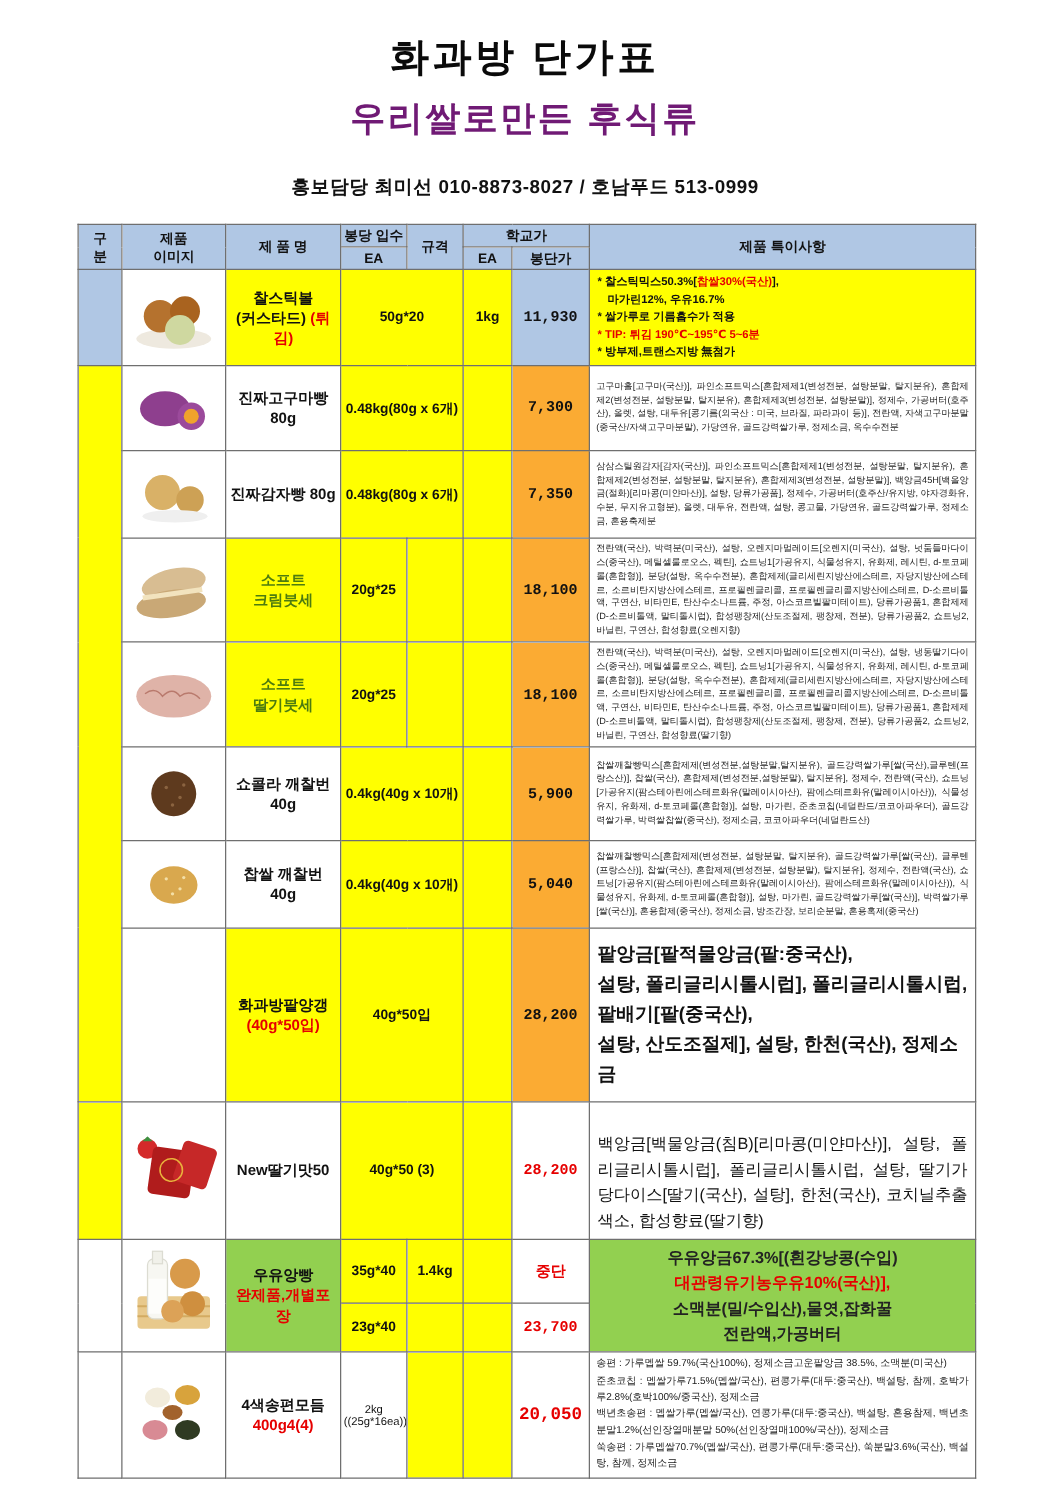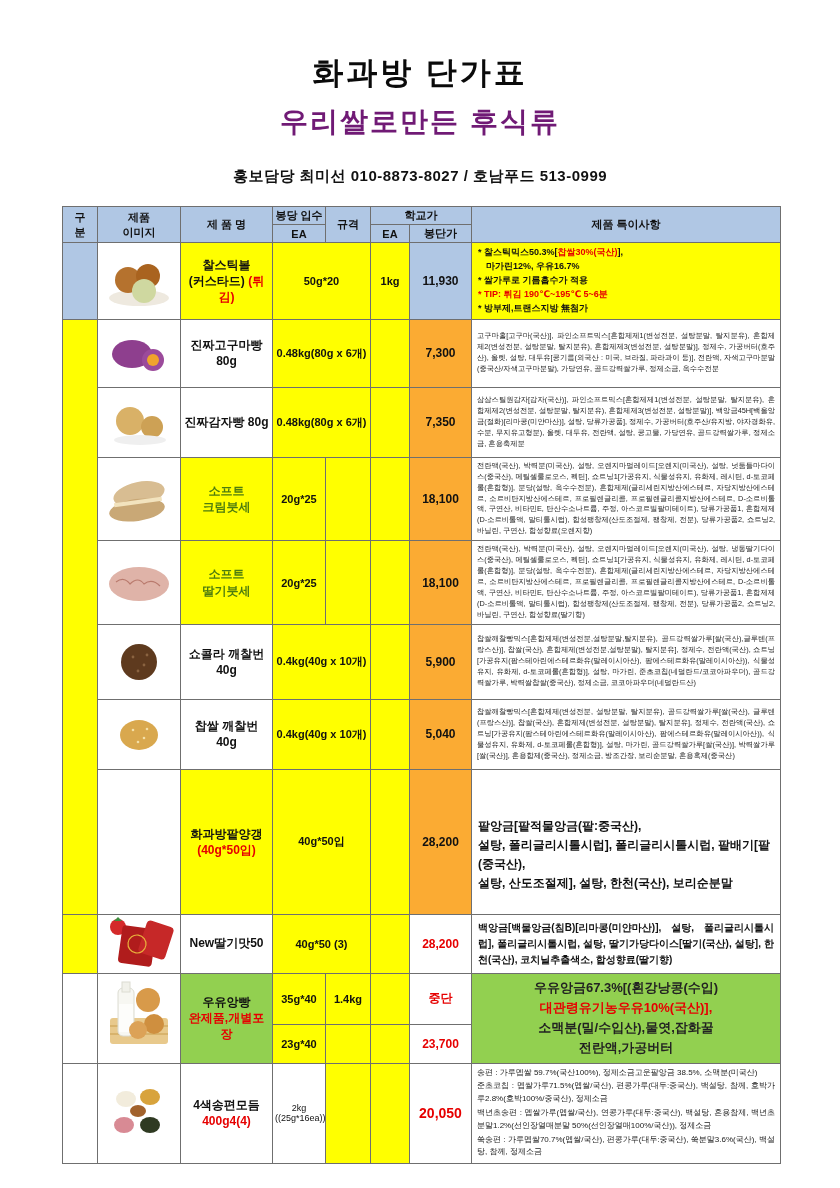--- a/index.html
+++ b/index.html
@@ -1,39 +1,39 @@
 <!DOCTYPE html>
 <html><head>
 <meta charset="utf-8">
 <style>
   html,body{margin:0;padding:0;background:#fff;}
   body{width:840px;height:1188px;font-family:"Liberation Sans","DejaVu Sans",sans-serif;color:#111;}
   .page{width:840px;height:1188px;position:relative;overflow:hidden;}
-  .titleblock{text-align:center;padding-top:52px;}
+  .titleblock{text-align:center;padding-top:25px;}
   .main-title{font-size:31px;font-weight:800;letter-spacing:3px;color:#0a0a0a;}
   .sub-title{font-size:28px;font-weight:800;letter-spacing:2px;color:#701a75;margin-top:9px;}
   .contact{font-size:15px;font-weight:700;color:#111;margin-top:26px;letter-spacing:0.5px;}
   table.price{border-collapse:collapse;table-layout:fixed;margin:20px 0 0 62px;width:718px;}
   table.price td,table.price th{border:1px solid #6f6f6f;padding:1px 2px;vertical-align:middle;overflow:hidden;}
   th{font-weight:700;font-size:11px;color:#111;}
   .bg-blue{background:#b0c7e4;}
   .bg-yellow{background:#ffff00;}
   .bg-orange{background:#fbab33;margin-top:48px;}
   .bg-green{background:#92d050;margin-left:39px;}
   .bg-white{background:#ffffff;}
   .red{color:#e60000;}
   .brown{color:#4d7c0f;}
   .name{font-size:12px;font-weight:700;text-align:center;line-height:1.35;}
   .qty{font-size:11px;font-weight:700;text-align:center;}
-  .price-val{font-size:12px;font-weight:700;text-align:center;}
+  .price-val{font-size:12px;font-weight:700;text-align:center;font-family:Liberation Mono, monospace;}
   .ing{font-size:7.3px;line-height:1.5;text-align:justify;color:#1a1a1a;padding:2px 3px;}
   .ing p{margin:0 0 1px 0;}
   .d1{font-size:9px;font-weight:700;line-height:1.55;padding:2px 4px;color:#111;}
-  .d8{font-size:12px;font-weight:700;line-height:1.6;padding:19px 4px;color:#111;margin-top:27px;}
-  .d9{font-size:10px;font-weight:700;line-height:1.6;padding:2px 4px;color:#111;text-align:justify;}
+  .d8{font-size:15px;font-weight:700;line-height:1.6;padding:8px 4px;color:#111;}
+  .d9{font-size:13px;font-weight:400;line-height:1.6;padding:2px 4px;color:#111;text-align:justify;margin-top:20px;}
   .d10{font-size:13px;font-weight:700;line-height:1.55;text-align:center;color:#222;}
   .photo{display:block;margin:0 auto;}
   .imgcell{background:#fff;text-align:center;}
 </style>
 </head>
 <body>
 
 <div class="page">
 
   <div class="titleblock">
@@ -230,21 +230,21 @@
         <div>화과방팥양갱</div>
         <div class="red">(40g*50입)</div>
       </td>
       <td class="qty bg-yellow" colspan="2">40g*50입</td>
       <td class="bg-yellow"></td>
       <td class="price-val bg-orange">28,200</td>
       <td class="bg-white">
         <div class="d8">
           <div>팥앙금[팥적물앙금(팥:중국산),</div>
           <div>설탕, 폴리글리시톨시럽], 폴리글리시톨시럽, 팥배기[팥(중국산),</div>
-          <div>설탕, 산도조절제], 설탕, 한천(국산), 보리순분말</div>
+          <div>설탕, 산도조절제], 설탕, 한천(국산), 정제소금</div>
         </div>
       </td>
     </tr>
 
     <tr style="height:59px">
       <td class="bg-yellow"></td>
       <td class="imgcell">
         <svg class="photo" width="70" height="54">
           <circle cx="14" cy="10" r="8" fill="#d42a2a"></circle>
           <path d="M10 4 l4 -4 l4 4 z" fill="#3f8f3f"></path>

